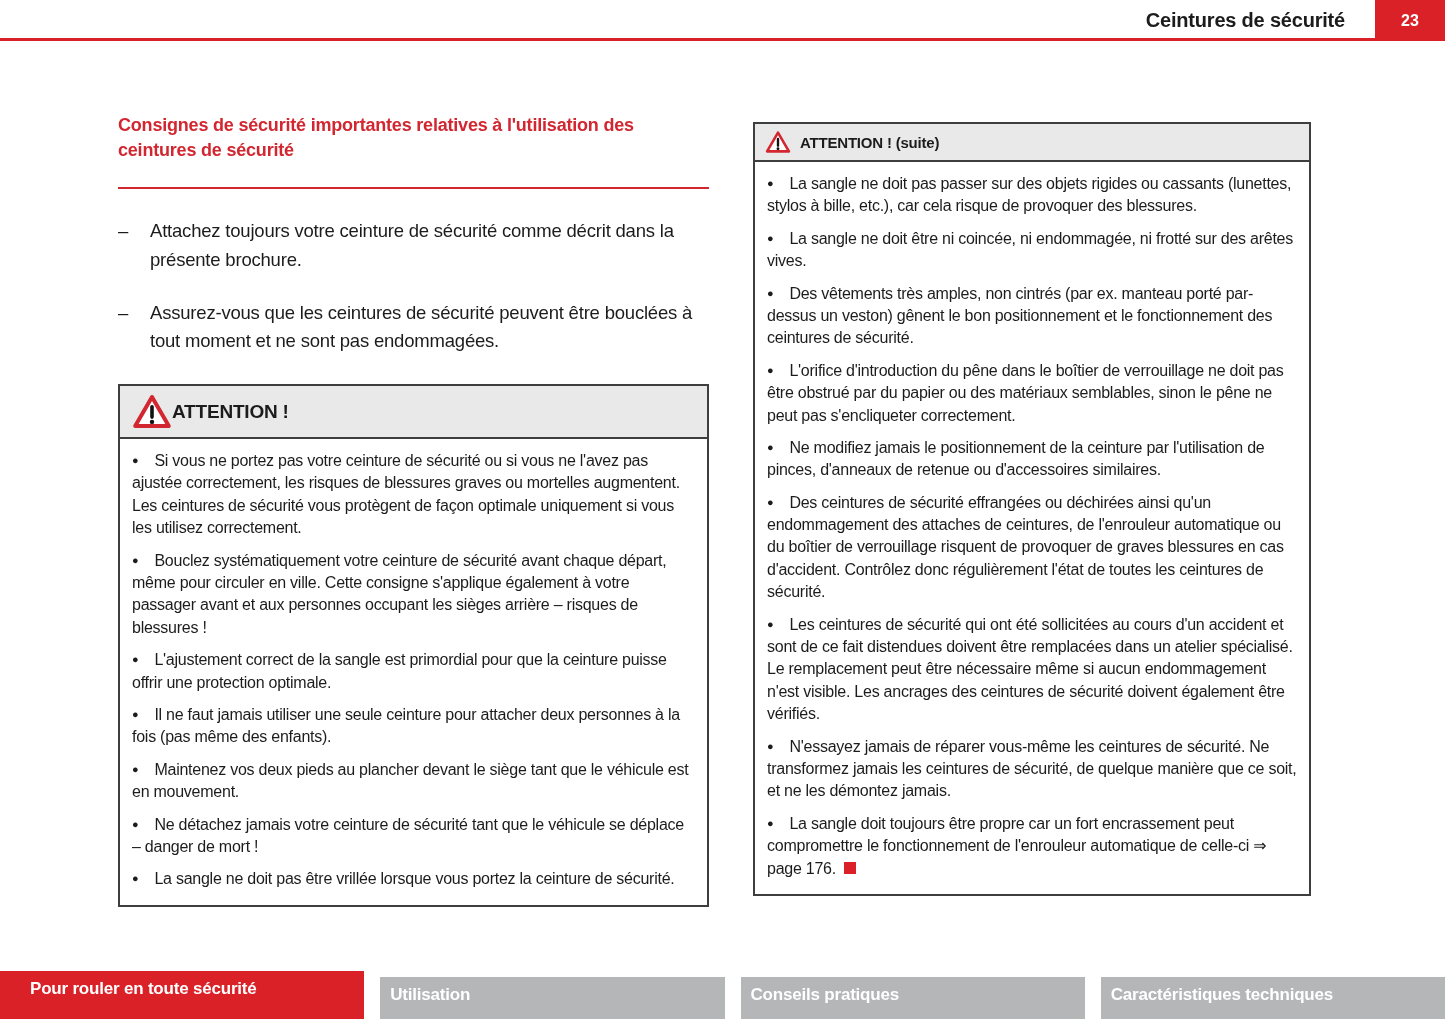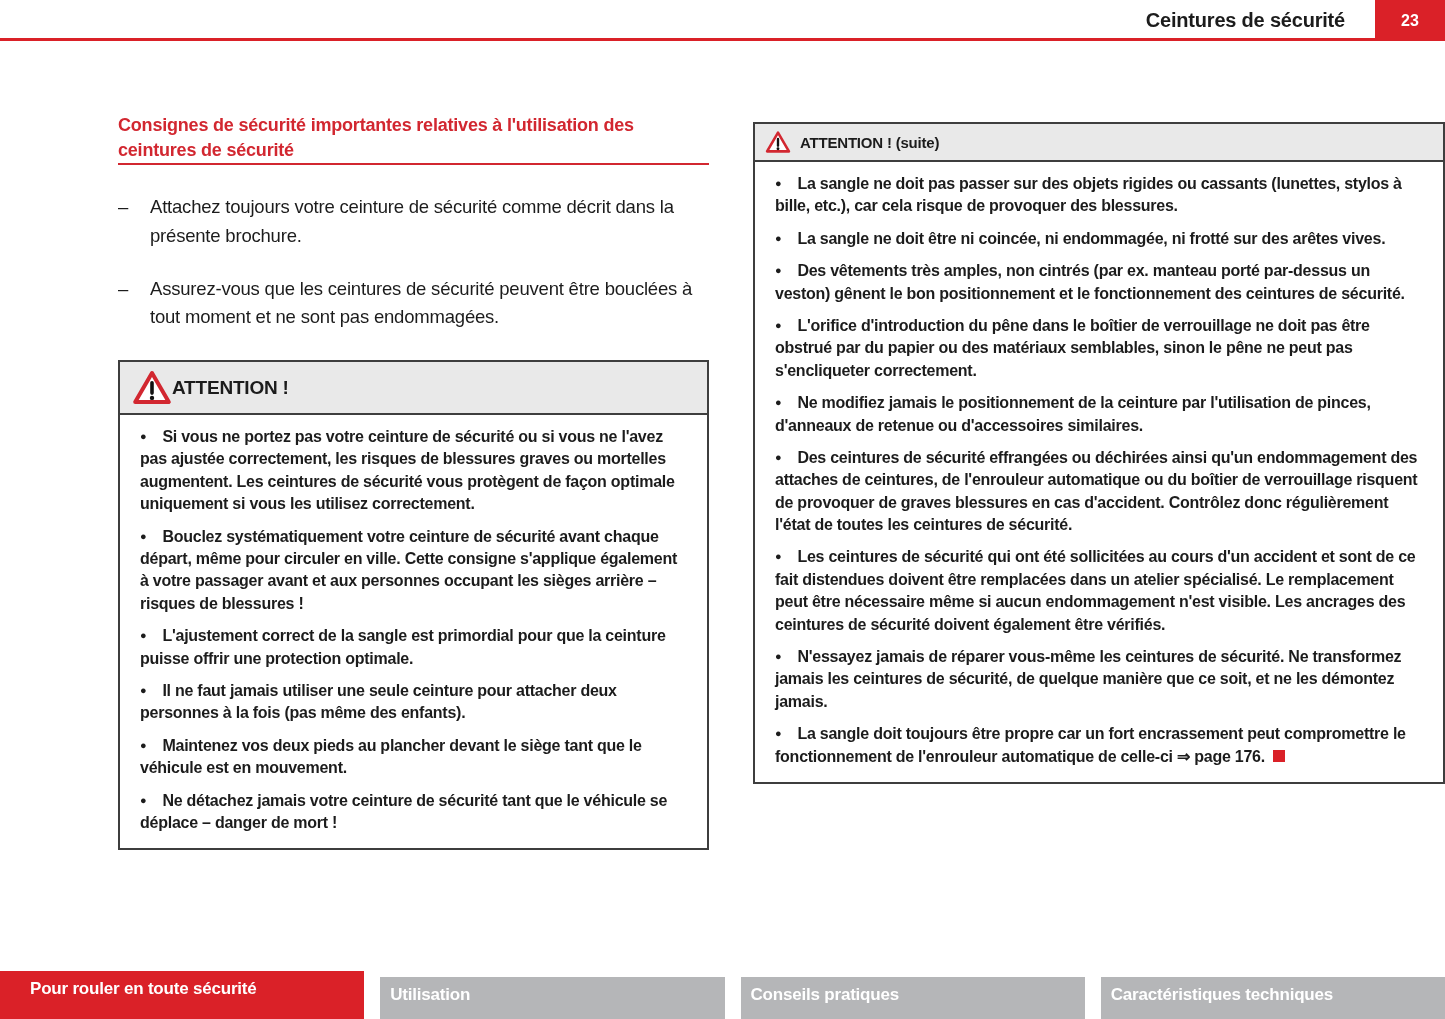--- a/index.html
+++ b/index.html
@@ -26,26 +26,26 @@
     background:var(--brand-red);color:#fff;
     font-size:16px;font-weight:bold;
     display:flex;align-items:center;justify-content:center;z-index:2;
   }
   .header-rule{
     position:absolute;top:38px;left:0;width:100%;height:3px;
     background:var(--brand-red);
   }
   
   .col-left{position:absolute;left:118px;top:113px;width:591px;}
-  .col-right{position:absolute;left:753px;top:122px;width:692px;border-radius:23px;}
+  .col-right{position:absolute;left:753px;top:122px;width:558px;border-radius:23px;}
 
   .section-heading{
     margin:0;color:var(--heading-red);
     font-size:18px;font-weight:bold;line-height:1.4;letter-spacing:-0.2px;
-    padding-bottom:0;border-bottom:2px solid var(--heading-red);
+    padding-bottom:24px;border-bottom:2px solid var(--heading-red);
   }
   .lede{
     margin:20px 0 0;font-style:italic;font-size:20px;line-height:1.38;
     color:#2e2e2e;letter-spacing:-0.3px;
   }
   .dash-list{margin:28px 0 0;padding:0;list-style:none;}
   .dash-list li{
     display:flex;font-size:18.5px;line-height:1.55;margin-bottom:24px;
     letter-spacing:-0.2px;
   }
@@ -57,21 +57,21 @@
     background:var(--warning-header-gray);
     border-bottom:2px solid var(--box-border);
     display:flex;align-items:center;
     padding:7px 12px;font-weight:bold;font-size:19px;letter-spacing:-0.2px;
   }
   .warning-box.suite .warning-header{font-size:15px;padding:6px 10px;gap:9px;}
   .tri{width:40px;height:37px;flex:none;display:block;}
   .warning-box.suite .tri{width:26px;height:24px;}
   .warning-body{padding:11px 12px 4px;}
   .bullet{
-    margin:0 8px 10px;font-weight:bold;font-size:16px;line-height:1.4;
+    margin:0 0 10px;font-weight:normal;font-size:16px;line-height:1.4;
     letter-spacing:-0.25px;
   }
   .bullet .dot{font-size:11px;vertical-align:2px;margin-right:16px;}
   .end-marker{
     display:inline-block;width:12px;height:12px;
     background:var(--brand-red);margin-left:8px;
   }
   
   footer{
     position:absolute;left:0;bottom:0;width:100%;height:48px;
@@ -115,20 +115,21 @@
       </svg>
       <span>ATTENTION !</span>
     </div>
     <div class="warning-body">
       <p class="bullet"><span class="dot">●</span><span>Si vous ne portez pas votre ceinture de sécurité ou si vous ne l'avez pas ajustée correctement, les risques de blessures graves ou mortelles augmentent. Les ceintures de sécurité vous protègent de façon optimale uniquement si vous les utilisez correctement.</span></p>
       <p class="bullet"><span class="dot">●</span><span>Bouclez systématiquement votre ceinture de sécurité avant chaque départ, même pour circuler en ville. Cette consigne s'applique également à votre passager avant et aux personnes occupant les sièges arrière – risques de blessures !</span></p>
       <p class="bullet"><span class="dot">●</span><span>L'ajustement correct de la sangle est primordial pour que la ceinture puisse offrir une protection optimale.</span></p>
       <p class="bullet"><span class="dot">●</span><span>Il ne faut jamais utiliser une seule ceinture pour attacher deux personnes à la fois (pas même des enfants).</span></p>
       <p class="bullet"><span class="dot">●</span><span>Maintenez vos deux pieds au plancher devant le siège tant que le véhicule est en mouvement.</span></p>
       <p class="bullet"><span class="dot">●</span><span>Ne détachez jamais votre ceinture de sécurité tant que le véhicule se déplace – danger de mort !</span></p>
+      <p class="bullet"><span class="dot">●</span><span>La sangle ne doit pas être vrillée lorsque vous portez la ceinture de sécurité.</span></p>
     </div>
   </div>
 </section>
 
 <section class="col-right">
   <div class="warning-box suite" style="margin-top:0;">
     <div class="warning-header">
       <svg class="tri" viewBox="0 0 100 92">
         <path d="M50 10 L92 82 H8 Z" fill="#ffffff" stroke="#d22730" stroke-width="10" stroke-linejoin="round"></path>
         <line x1="50" y1="34" x2="50" y2="60" stroke="#111111" stroke-width="9" stroke-linecap="round"></line>

